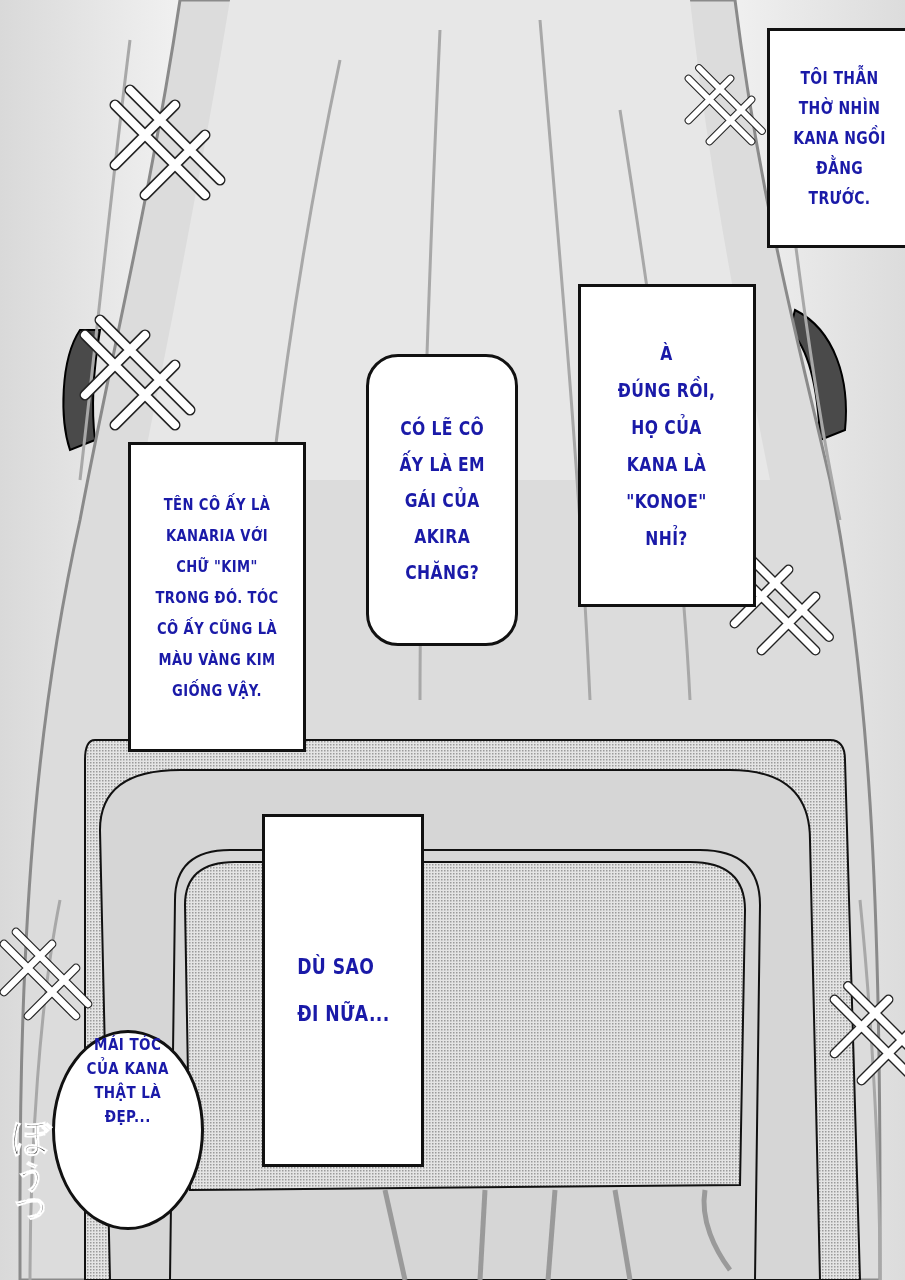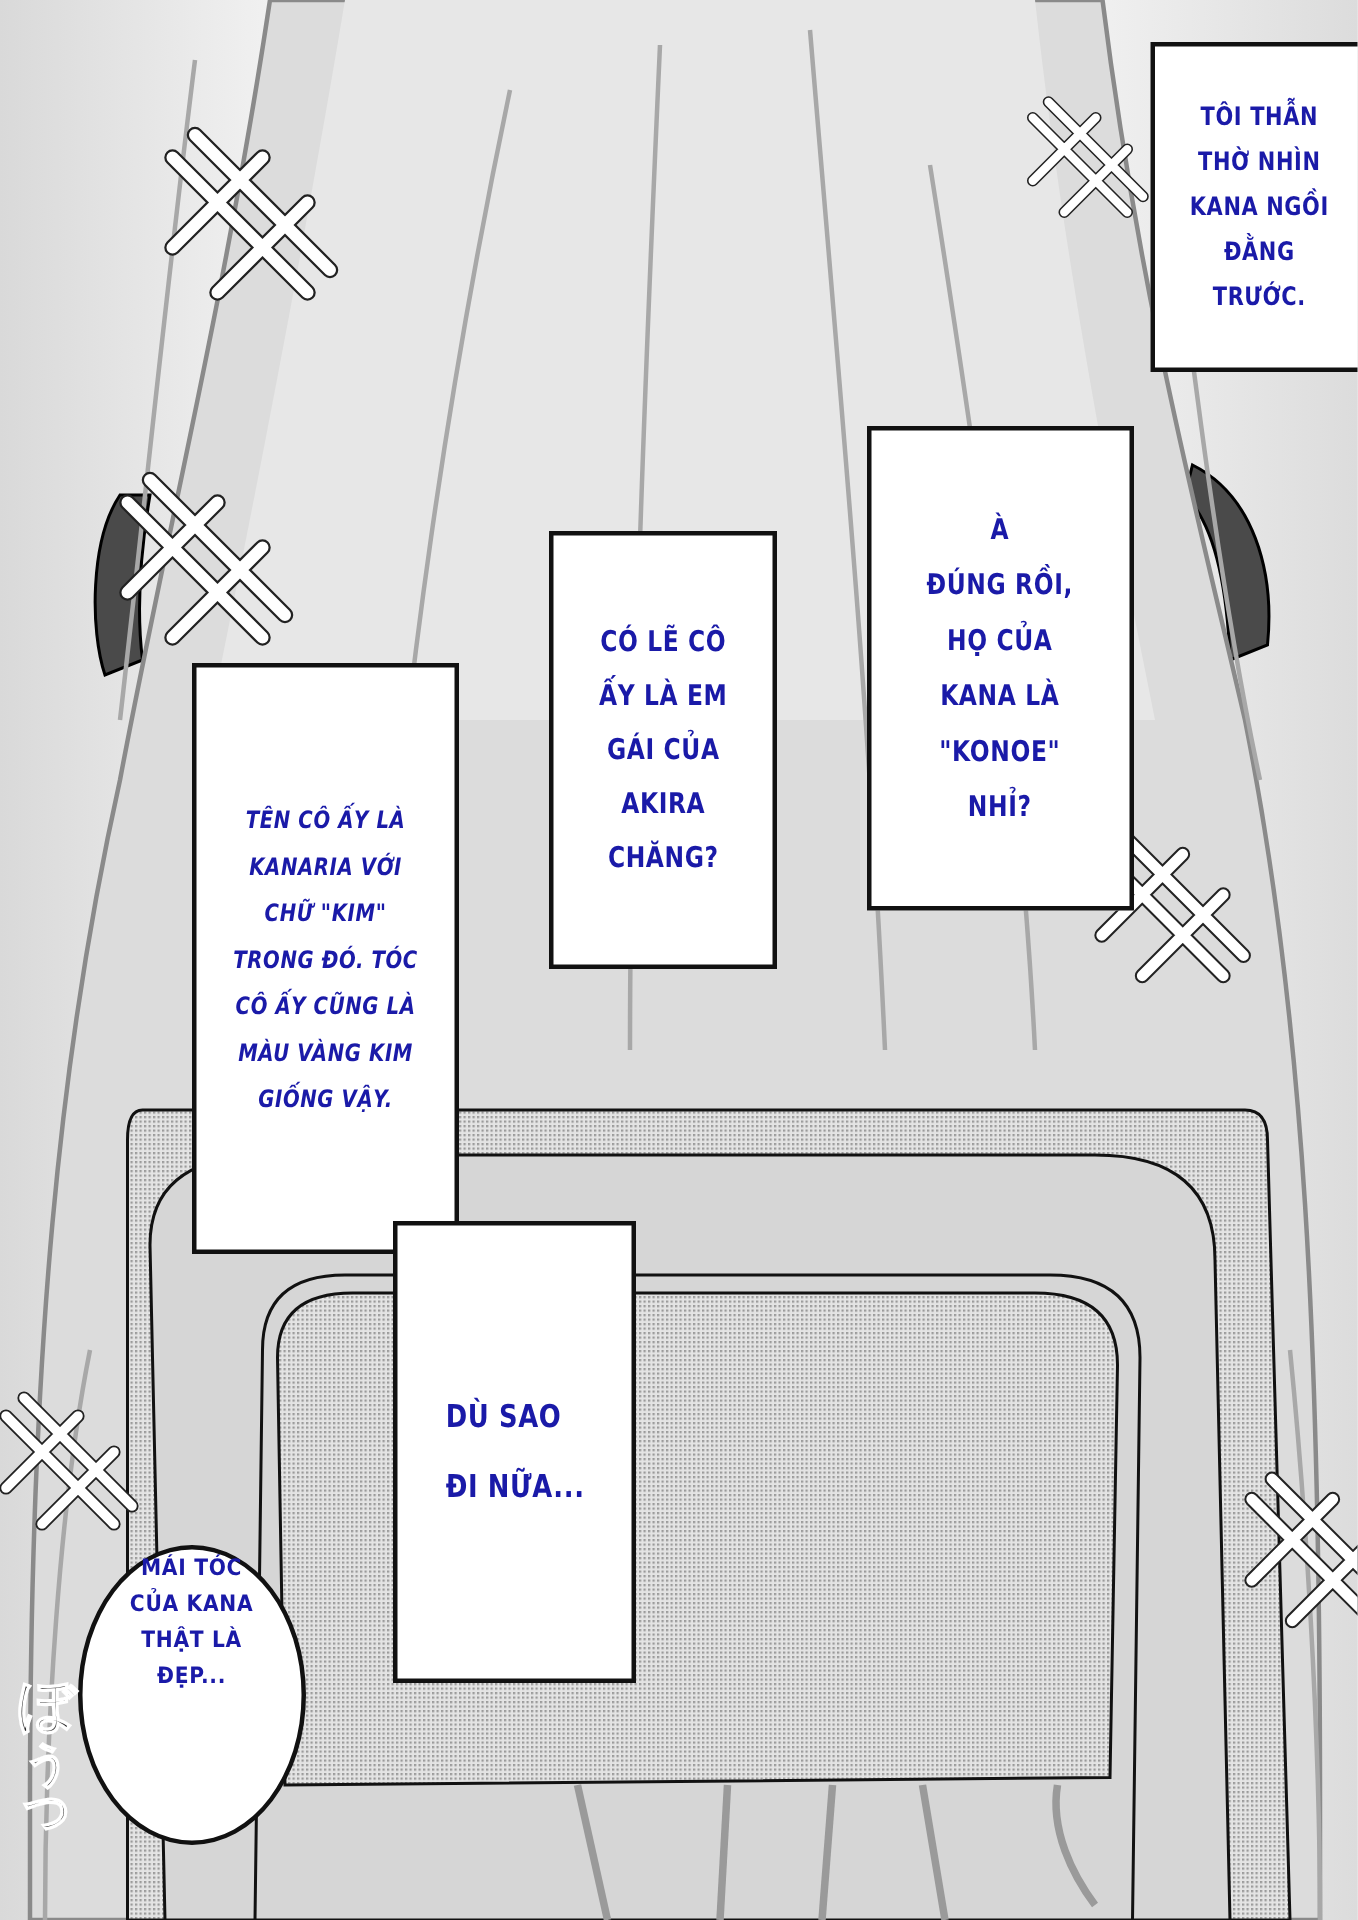--- a/index.html
+++ b/index.html
@@ -84,39 +84,39 @@
 
 <div class="box" style="left:578px;top:284px;width:178px;height:323px;">
   <div class="txt" style="font-size:19px;line-height:37px;">À
 đúng rồi,
 họ của
 Kana là
 "Konoe"
 nhỉ?</div>
 </div>
 
-<div class="box" style="left:366px;top:354px;width:152px;height:292px;">
+<div class="box" style="left:366px;top:354px;width:152px;height:292px;border-radius:32px;">
   <div class="txt" style="font-size:19px;line-height:36px;">Có lẽ cô
 ấy là em
 gái của
 Akira
 chăng?</div>
 </div>
 
-<div class="box" style="left:128px;top:442px;width:178px;height:394px;font-style:italic;">
+<div class="box" style="left:128px;top:442px;width:178px;height:310px;">
   <div class="txt" style="font-size:16px;line-height:31px;">Tên cô ấy là
 Kanaria với
 chữ "Kim"
 trong đó. Tóc
 cô ấy cũng là
 màu vàng kim
 giống vậy.</div>
 </div>
 
-<div class="box" style="left:262px;top:814px;width:162px;height:308px;">
+<div class="box" style="left:262px;top:814px;width:162px;height:353px;">
   <div class="txt" style="font-size:21px;line-height:47px;text-align:left;">Dù sao
 đi nữa...</div>
 </div>
 
 <div class="bubble" style="left:52px;top:1030px;width:152px;height:200px;">
   <div class="txt" style="font-size:15px;line-height:24px;transform:scaleX(0.9);">Mái tóc
 của Kana
 thật là
 đẹp...</div>
 </div>

